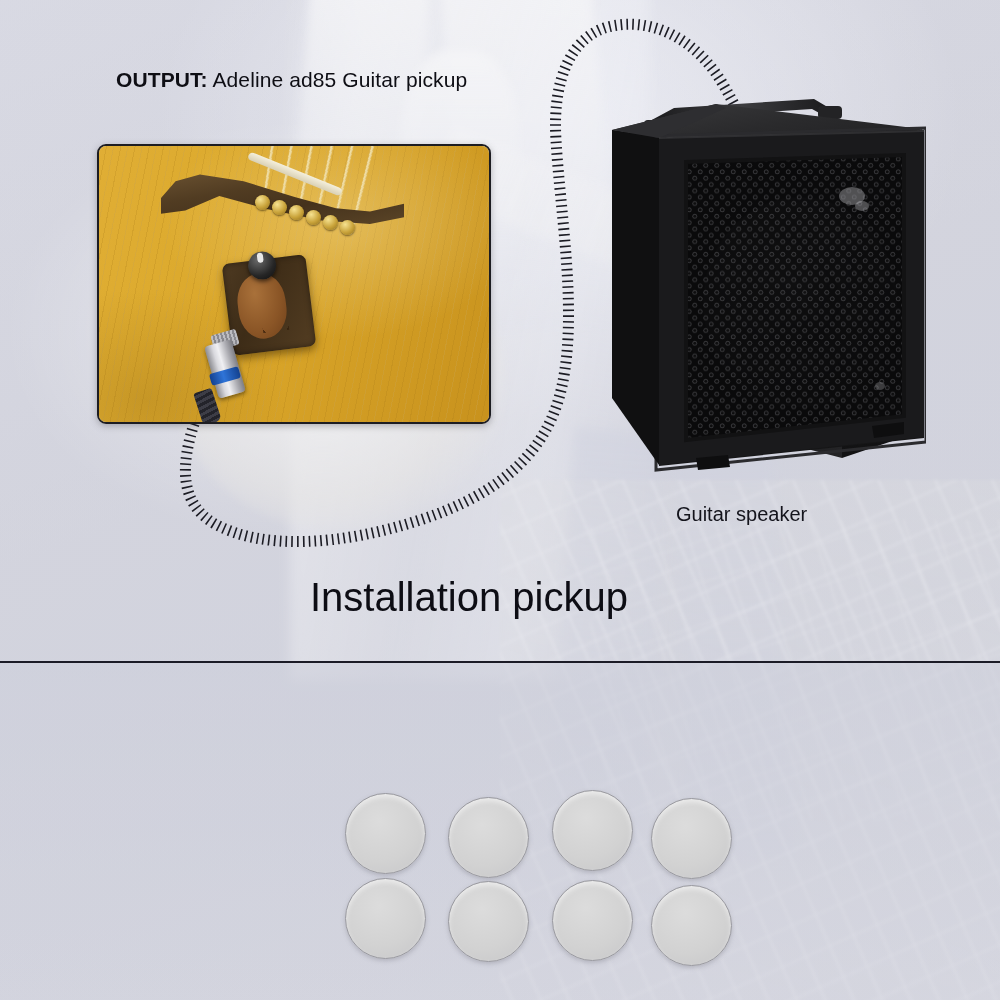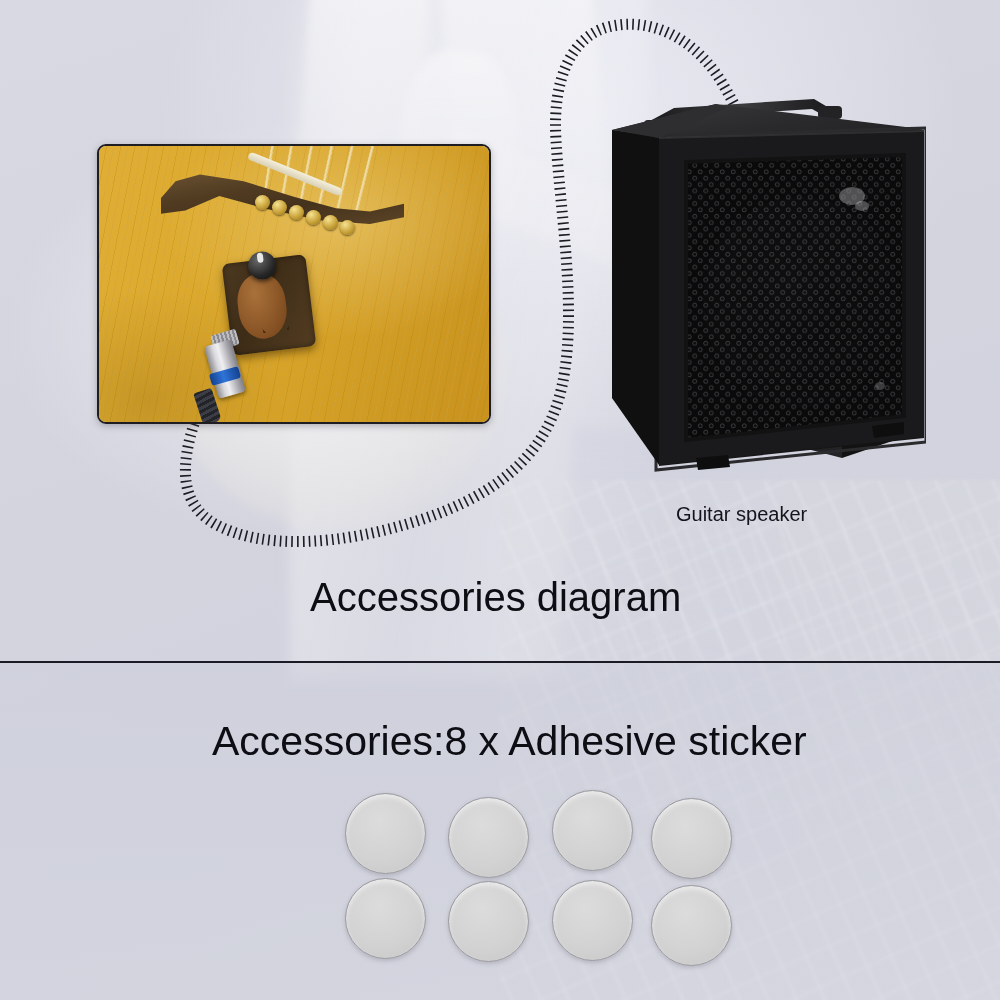--- a/index.html
+++ b/index.html
@@ -165,20 +165,23 @@
     <path d="M 196 418
              C 178 470, 182 505, 215 524
              C 262 550, 340 546, 420 520
              C 500 494, 548 452, 562 386
              C 578 312, 560 212, 556 140
              C 552 78, 572 34, 612 26
              C 658 17, 700 44, 724 86
              C 746 124, 756 150, 762 168" fill="none" stroke="#1c1c24" stroke-width="11" stroke-dasharray="1.6 4.2" stroke-linecap="butt"></path>
   </svg>
 
+  <div class="output-label">
+    <span class="bold">OUTPUT</span><span class="bold">:</span><span> Adeline ad85 Guitar pickup</span>
+  </div>
 
   <div class="photo-panel">
     <div class="guitar-top"></div>
 
     <div class="string" style="left:168px;top:-4px;width:2px;height:64px;transform:rotate(9deg);"></div>
     <div class="string" style="left:186px;top:-4px;width:2px;height:70px;transform:rotate(10deg);"></div>
     <div class="string" style="left:205px;top:-4px;width:2px;height:76px;transform:rotate(11deg);"></div>
     <div class="string" style="left:224px;top:-4px;width:2px;height:82px;transform:rotate(12deg);"></div>
     <div class="string" style="left:243px;top:-4px;width:2px;height:88px;transform:rotate(13deg);"></div>
     <div class="string" style="left:262px;top:-4px;width:2px;height:94px;transform:rotate(14deg);"></div>
@@ -288,26 +291,25 @@
       <path d="M 268 340 L 300 336 L 300 348 L 270 352 Z" fill="#0e0e0f"></path>
 
       <path d="M 8 44 L 55 52 L 55 379 L 8 312 Z" fill="#101011"></path>
       <path d="M 8 44 L 112 18 L 122 22 L 55 52 Z" fill="#2e2e31"></path>
 
       <path d="M 55 52 L 320 45" fill="none" stroke="#39393c" stroke-width="2" opacity=".7"></path>
     </svg>
   </div>
 
   <div class="speaker-label">Guitar speaker</div>
-  <div class="diagram-title">Accessories diagram</div>
+  <div class="diagram-title">Installation pickup</div>
 
   <div class="lower-tint"></div>
   <div class="divider"></div>
 
-  <div class="accessories-title">Accessories:8 x Adhesive sticker</div>
 
   <div>
     <div class="sticker" style="left:345px;top:793px;"></div>
     <div class="sticker" style="left:448px;top:797px;"></div>
     <div class="sticker" style="left:552px;top:790px;"></div>
     <div class="sticker" style="left:651px;top:798px;"></div>
     <div class="sticker" style="left:345px;top:878px;"></div>
     <div class="sticker" style="left:448px;top:881px;"></div>
     <div class="sticker" style="left:552px;top:880px;"></div>
     <div class="sticker" style="left:651px;top:885px;"></div>

